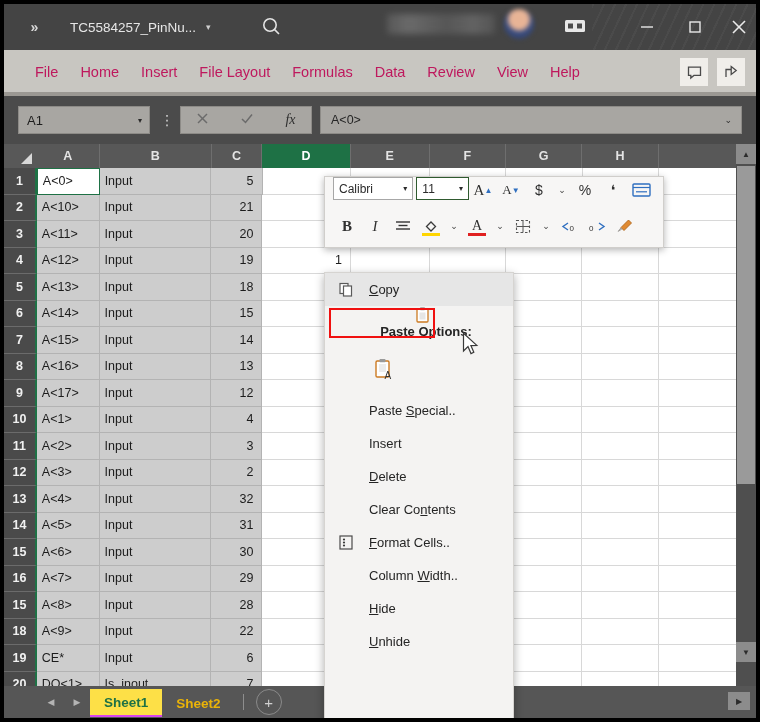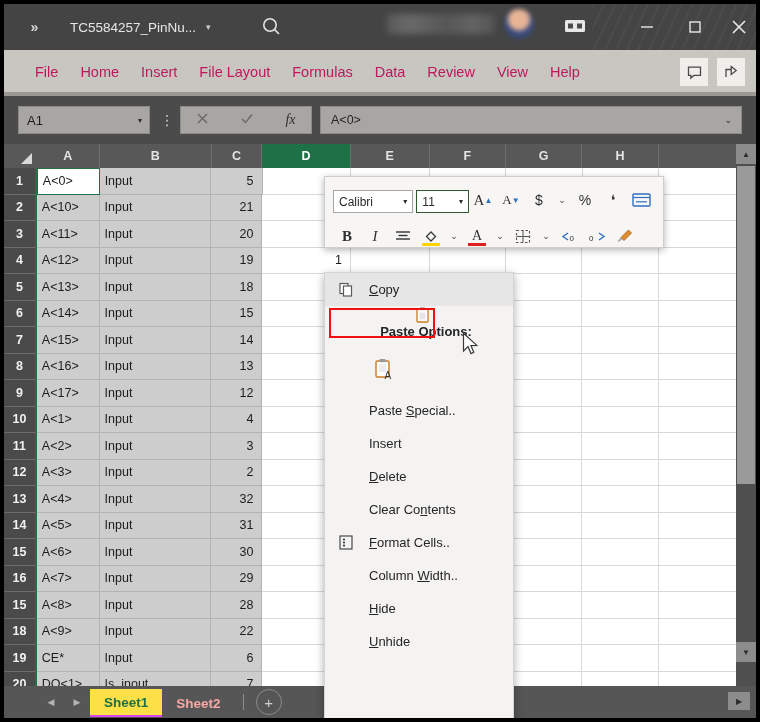--- a/index.html
+++ b/index.html
@@ -251,21 +251,21 @@
 
   
   .minibar {
     position: absolute; left: 320px; top: 172px;
     width: 340px; height: 72px;
     background: #f7f6f5;
     border: 1px solid #d0cecb;
     box-shadow: 0 2px 7px rgba(0,0,0,.30);
     z-index: 30;
   }
-  .mb-row { display: flex; align-items: flex-end; height: 36px; padding: 0 8px; }
+  .mb-row { display: flex; align-items: flex-start; height: 36px; padding: 0 8px; }
   .mb-fontsel {
     width: 86px; height: 23px;
     border: 1px solid #a7a7a7; background: #fff;
     display: flex; align-items: center; justify-content: space-between;
     font-size: 12px; color: #2b2b2b; padding: 0 5px;
   }
   .mb-sizesel {
     width: 56px; height: 23px;
     border: 1px solid #2f5a2f; background: #fff;
     display: flex; align-items: center; justify-content: space-between;
@@ -335,21 +335,21 @@
   .nav-arrow {
     width: 26px; height: 32px;
     display: flex; align-items: center; justify-content: center;
     color: #b4b4b4; font-size: 9px;
   }
   .nav-arrow:first-child { margin-left: 34px; }
   .stab {
     height: 28px; margin-top: 2px;
     padding: 0 14px;
     display: flex; align-items: center;
-    font-size: 13.5px; color: #fca5a5;
+    font-size: 13.5px; color: #eab308;
     font-weight: bold;
   }
   .stab.active {
     background: #fde047; color: #1e7145;
     border-bottom: 2px solid #d946ef;
   }
   .stab-div {
     width: 1px; height: 16px; background: #8e8e8e; margin: 0 8px;
   }
   .addsheet {

